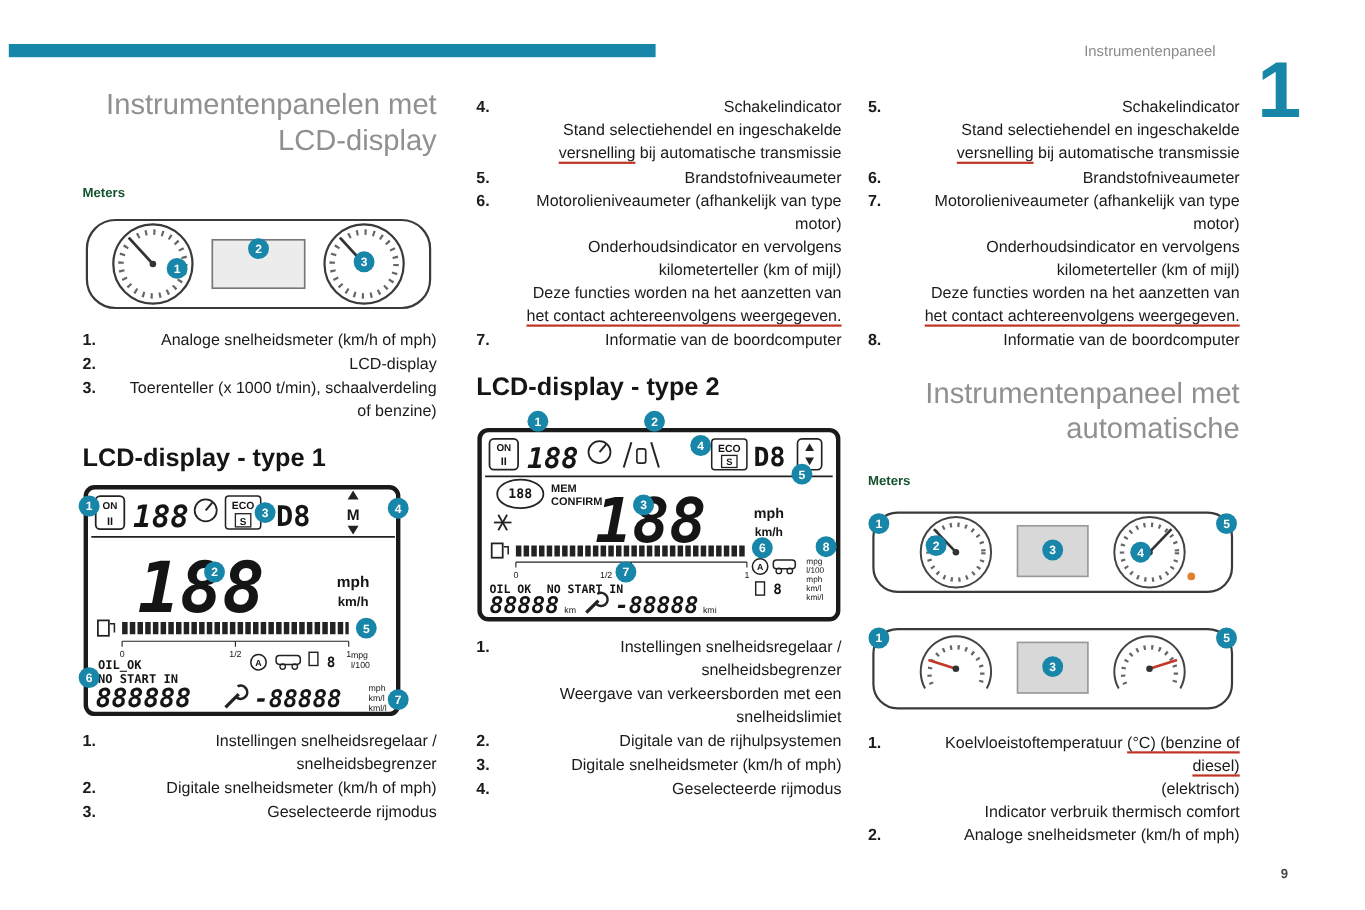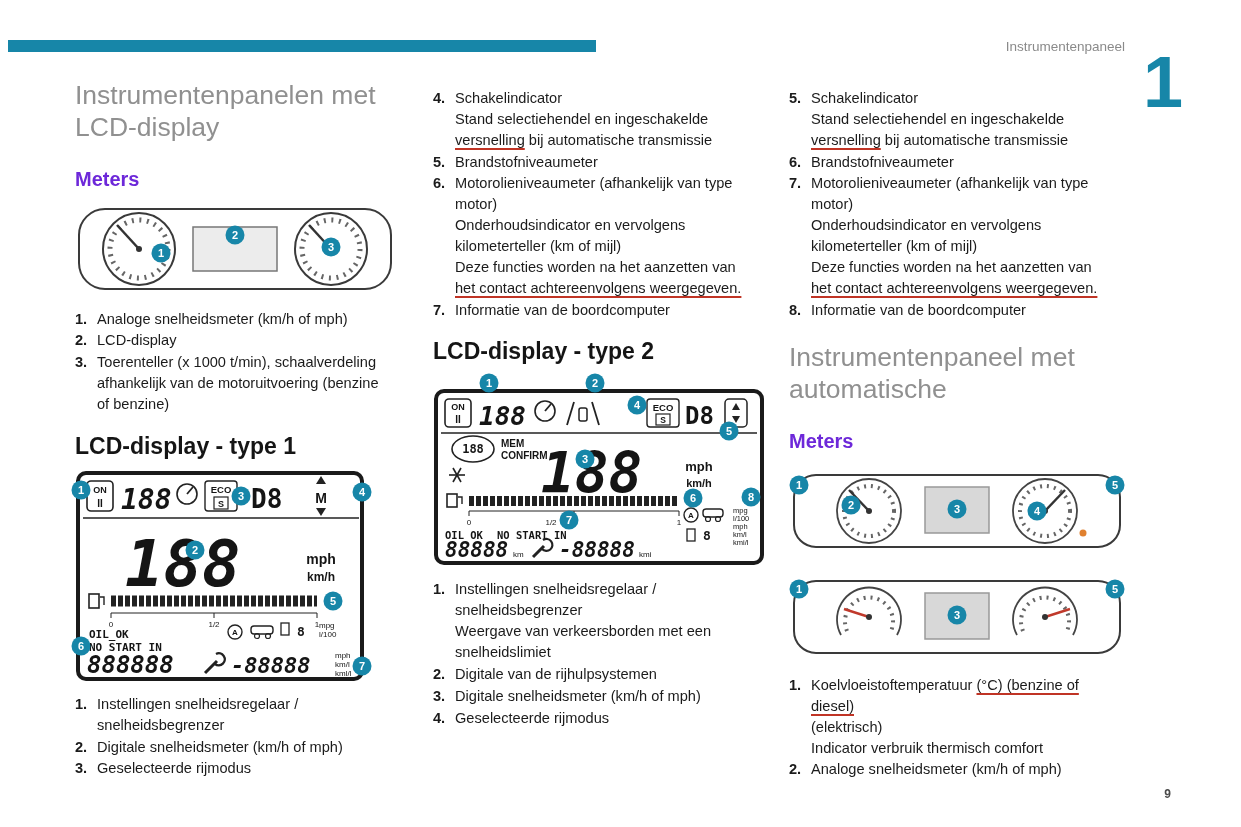--- a/index.html
+++ b/index.html
@@ -1,38 +1,38 @@
 <!DOCTYPE html>
 <html><head>
 <meta charset="utf-8">
 <style>
   html,body{margin:0;padding:0;background:#ffffff;}
   .page{position:relative;width:1241px;height:827px;background:#fff;
         font-family:"Liberation Sans",sans-serif;color:#1b1b1b;overflow:hidden;}
   .topbar{position:absolute;left:8px;top:40px;width:588px;height:12px;background:#1786a8;}
-  .header-label{position:absolute;top:39px;right:116px;font-size:13.5px;color:#8a8a8a;}
+  .header-label{position:absolute;top:39px;right:136px;font-size:13.5px;color:#8a8a8a;}
   .chapter-num{position:absolute;top:46px;right:58px;font-size:72px;line-height:1;
                font-weight:700;color:#1786a8;}
   .pagenum{position:absolute;right:70px;bottom:26px;font-size:12px;font-weight:700;color:#4a4a4a;}
 
   .col{position:absolute;}
   .col1{left:75px;top:80px;width:322px;}
   .col2{left:433px;top:88px;width:332px;}
   .col3{left:789px;top:88px;width:338px;}
 
   .title{font-size:26.5px;line-height:1.2;color:#909090;font-weight:400;margin:0 0 24px;}
-  .h-meters{font-size:20px;font-weight:700;color:#6d28d9;margin:0 0 10px;}
+  .h-meters{font-size:12px;font-weight:700;color:#14532d;margin:0 0 10px;}
   .h-type{font-size:23px;font-weight:700;color:#151515;margin:18px 0 10px;}
   .mt{margin-top:22px;}
 
   .plist{list-style:none;margin:0;padding:0;font-size:14.6px;line-height:1.43;color:#1b1b1b;}
   .plist li{display:flex;margin-bottom:1px;}
   .plist .num{flex:0 0 22px;font-weight:700;}
   .plist .body{flex:1;}
-  .ln{display:block;}
+  .ln{display:block;text-align:right;}
   .rlink{text-decoration:underline;text-decoration-color:#c03425;
          text-decoration-thickness:1.5px;text-underline-offset:3px;}
 
   .figwrap{margin:4px 0 12px;}
   svg{display:block;overflow:visible;}
   svg text{font-family:"Liberation Sans",sans-serif;fill:#151515;}
   svg .seg{font-family:"DejaVu Sans Mono",monospace;font-weight:700;font-style:italic;}
   svg .mono{font-family:"DejaVu Sans Mono",monospace;font-weight:700;}
   svg .co{fill:#ffffff;font-weight:700;}
   svg .cobg{fill:#1786a8;}
@@ -94,21 +94,20 @@
       <li>
         <span class="num">2.</span>
         <span class="body">
             <span class="ln">LCD-display</span>
           </span>
       </li>
       <li>
         <span class="num">3.</span>
         <span class="body">
           <span class="ln">Toerenteller (x 1000 t/min), schaalverdeling</span>
-          <span class="ln">afhankelijk van de motoruitvoering (benzine</span>
           <span class="ln">of benzine)</span>
         </span>
       </li>
     </ol>
 
     <h2 class="h-type">LCD-display - type 1</h2>
 
     <div class="figwrap">
       <svg viewBox="0 0 292 212" style="width:292px;height:212px">
         <rect x="3" y="3" width="284" height="206" rx="8" fill="#fff" stroke="#1a1a1a" stroke-width="4"></rect>

